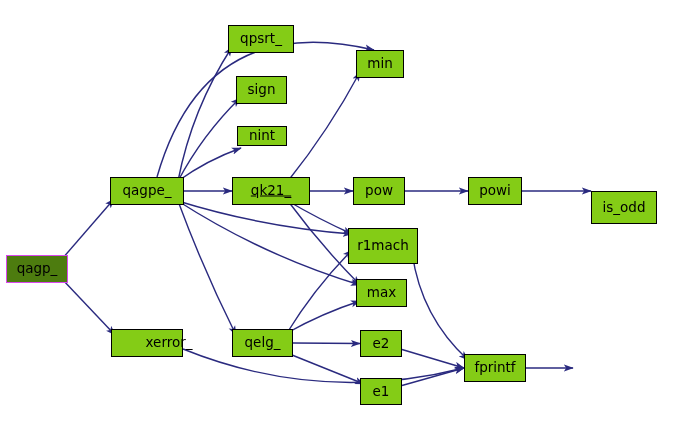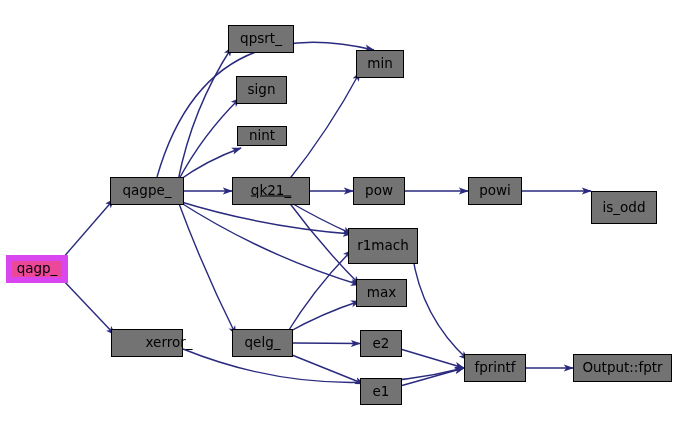--- a/index.html
+++ b/index.html
@@ -1,25 +1,25 @@
 <!DOCTYPE html>
 <html><head>
 <meta charset="utf-8">
 <style>
   html,body{margin:0;padding:0;background:#ffffff;}
   body{width:680px;height:431px;overflow:hidden;
        font-family:"DejaVu Sans","Liberation Sans",sans-serif;}
   #graph{position:relative;width:680px;height:431px;background:#ffffff;}
   #edges{position:absolute;left:0;top:0;width:680px;height:431px;}
   .node{position:absolute;box-sizing:border-box;
-        background:#737373;border:1px solid #000000;
+        background:#84cc16;border:1px solid #000000;
         display:flex;align-items:center;justify-content:center;
         color:#000000;font-size:13.5px;line-height:1;
         white-space:nowrap;letter-spacing:0px;}
-  .node.highlight{background:#ec4899;border:6px solid #d946ef;}
+  .node.highlight{background:#4d7c0f;border:1px solid #d946ef;}
   .node span{display:block;transform:translateY(-0.5px);}
 </style>
 </head>
 <body>
 
 <div id="graph">
   <svg id="edges" viewBox="0 0 680 431" xmlns="http://www.w3.org/2000/svg">
       <defs>
         <marker id="ah" markerWidth="10" markerHeight="8" refX="9.2" refY="4" orient="auto" markerUnits="userSpaceOnUse">
           <path d="M0,0.4 L10,4 L0,7.6 L2.4,4 Z" fill="#2a2a7f"></path>
@@ -95,16 +95,13 @@
     </div>
     <div class="node" style="left: 468px; top: 177px; width: 54px; height: 28px;">
       <span>powi</span>
     </div>
     <div class="node" style="left: 464px; top: 354px; width: 62px; height: 28px;">
       <span>fprintf</span>
     </div>
     <div class="node" style="left: 591px; top: 177px; width: 66px; height: 33px; margin-top: 14px;">
       <span>is_odd</span>
     </div>
-    <div class="node" style="left: 573px; top: 354px; width: 99px; height: 28px;">
-      <span>Output::fptr</span>
-    </div>
   </div>
 
 </body></html>

